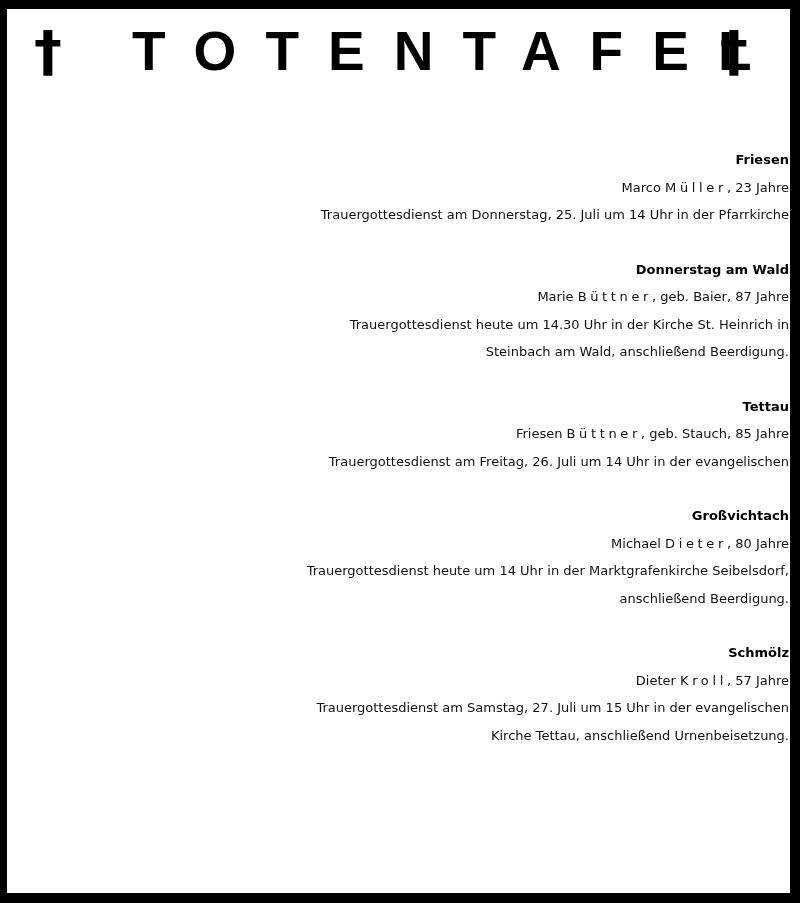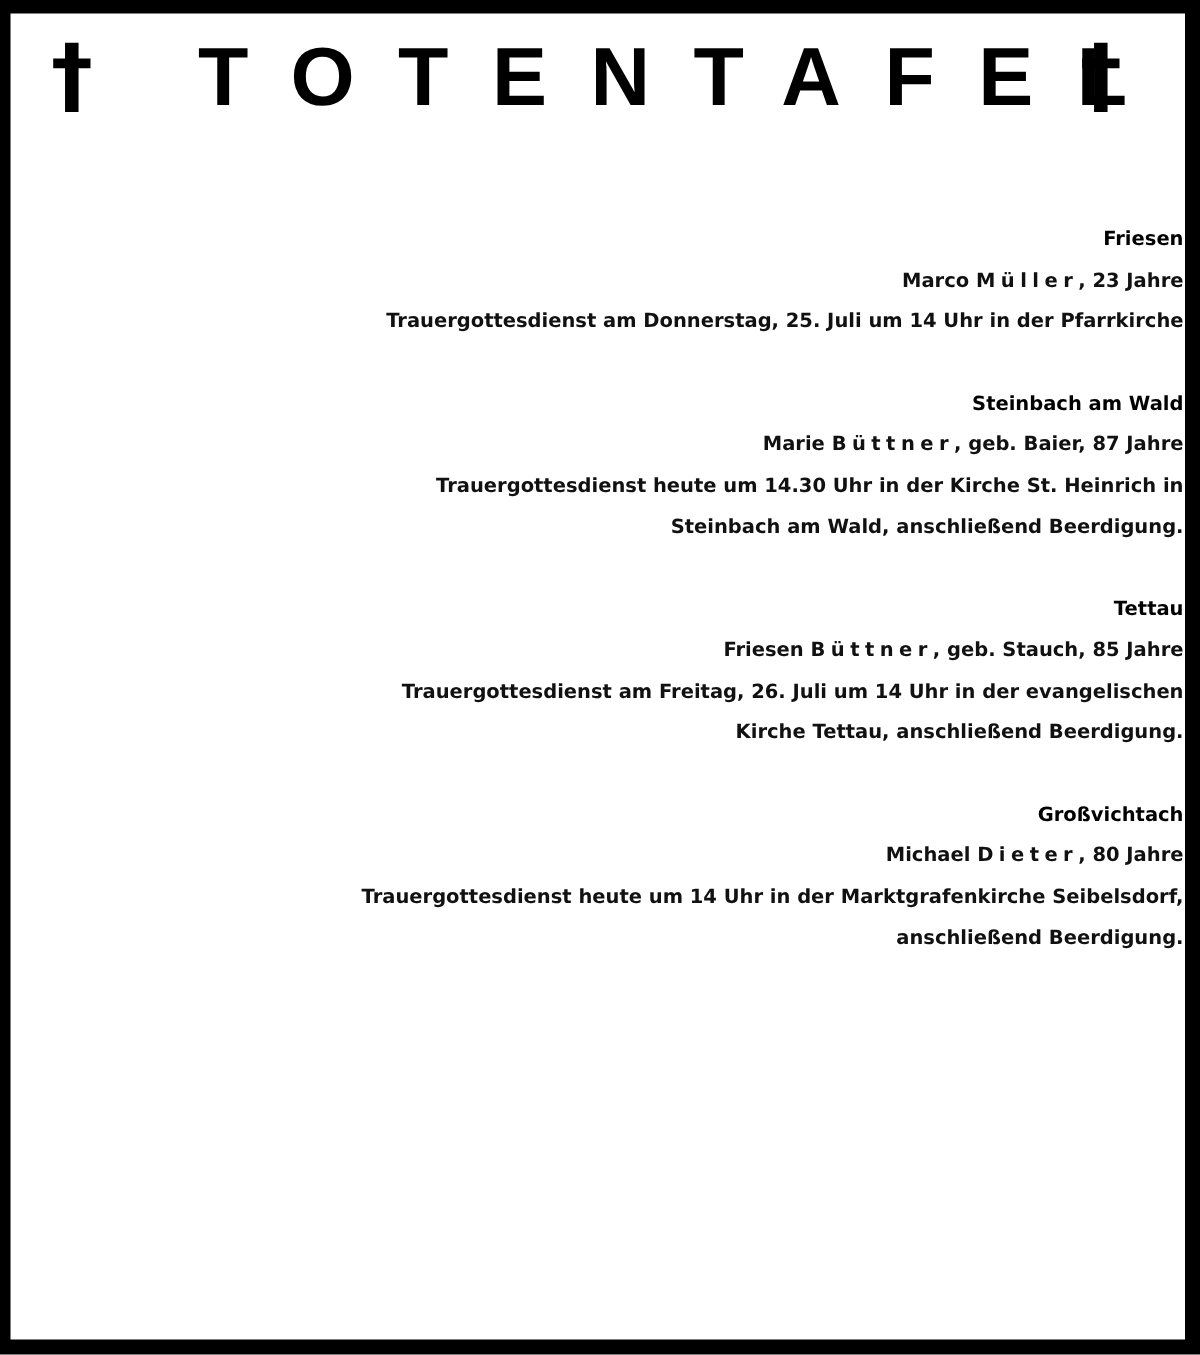--- a/index.html
+++ b/index.html
@@ -72,21 +72,20 @@
       margin: 0 0 27px 0;
     }
     .place {
       font-weight: bold;
       display: block;
       color: #000000;
     }
     .line {
       display: block;
       white-space: nowrap;
-      font-weight: bold;
     }
     .spaced {
       letter-spacing: 0.28em;
     }
   </style>
 </head>
 <body>
 
 <div class="frame">
 
@@ -98,35 +97,40 @@
 
   <div class="content">
 
     <div class="entry">
       <span class="place">Friesen</span>
       <span class="line"><span>Marco</span> <span class="spaced">Müller</span><span>, 23 Jahre</span></span>
       <span class="line">Trauergottesdienst am Donnerstag, 25. Juli um 14 Uhr in der Pfarrkirche</span>
     </div>
 
     <div class="entry">
-      <span class="place">Steinbach am Wald</span>
+      <span class="place">Donnerstag am Wald</span>
       <span class="line"><span>Marie</span> <span class="spaced">Büttner</span><span>, geb. Baier, 87 Jahre</span></span>
       <span class="line">Trauergottesdienst heute um 14.30 Uhr in der Kirche St. Heinrich in</span>
       <span class="line">Steinbach am Wald, anschließend Beerdigung.</span>
     </div>
 
     <div class="entry">
       <span class="place">Tettau</span>
       <span class="line"><span>Friesen</span> <span class="spaced">Büttner</span><span>, geb. Stauch, 85 Jahre</span></span>
       <span class="line">Trauergottesdienst am Freitag, 26. Juli um 14 Uhr in der evangelischen</span>
-      <span class="line">Kirche Tettau, anschließend Beerdigung.</span>
     </div>
 
     <div class="entry">
       <span class="place">Großvichtach</span>
       <span class="line"><span>Michael</span> <span class="spaced">Dieter</span><span>, 80 Jahre</span></span>
       <span class="line">Trauergottesdienst heute um 14 Uhr in der Marktgrafenkirche Seibelsdorf,</span>
       <span class="line">anschließend Beerdigung.</span>
     </div>
 
+    <div class="entry">
+      <span class="place">Schmölz</span>
+      <span class="line"><span>Dieter</span> <span class="spaced">Kroll</span><span>, 57 Jahre</span></span>
+      <span class="line">Trauergottesdienst am Samstag, 27. Juli um 15 Uhr in der evangelischen</span>
+      <span class="line">Kirche Tettau, anschließend Urnenbeisetzung.</span>
+    </div>
 
   </div>
 </div>
 
 </body></html>

